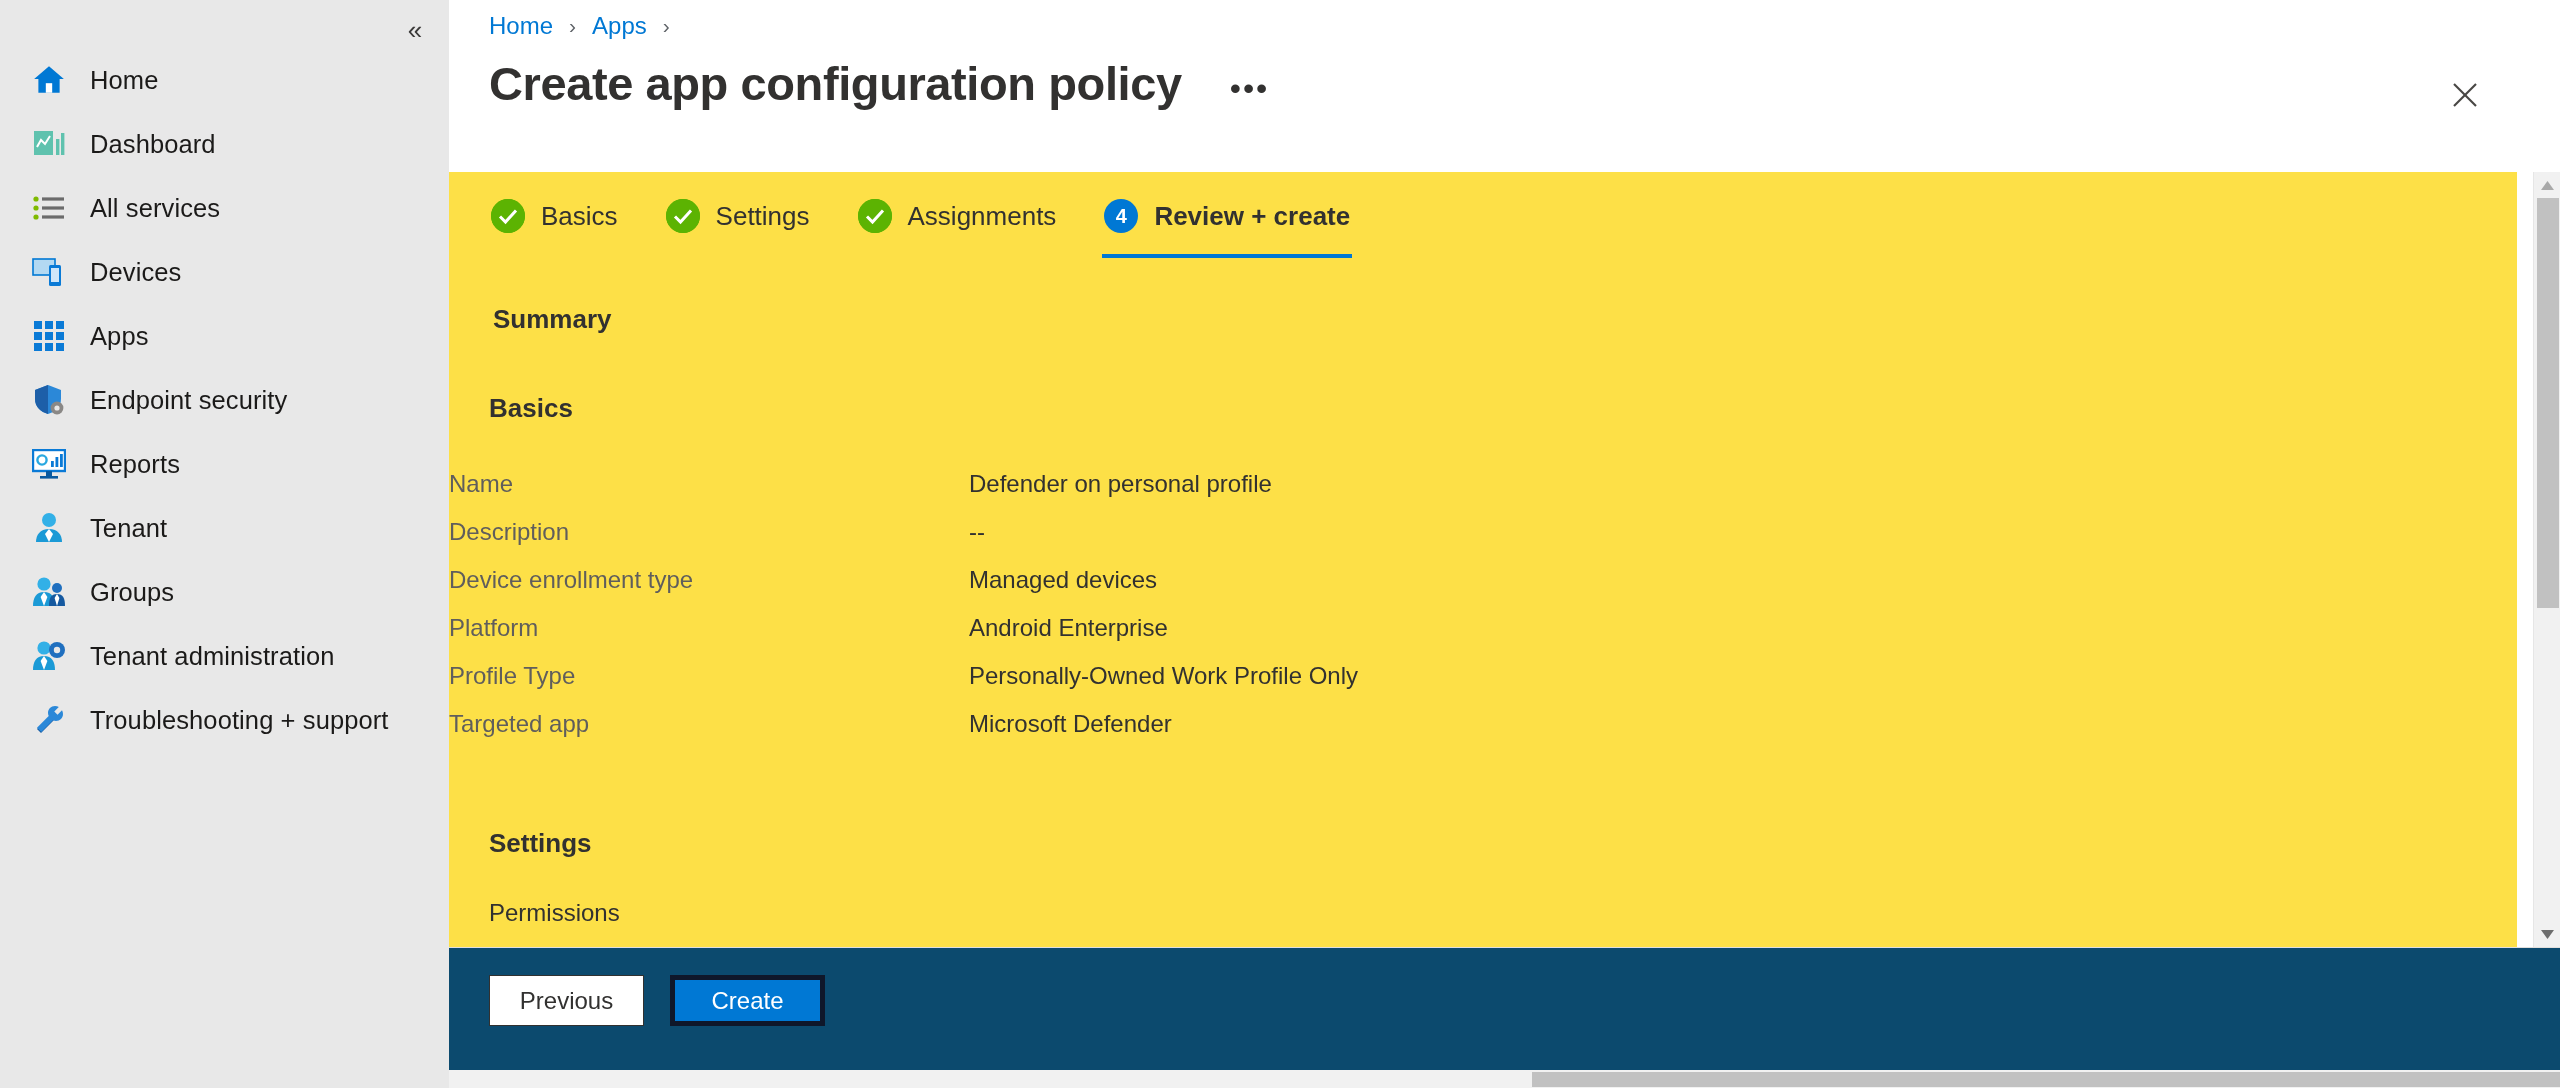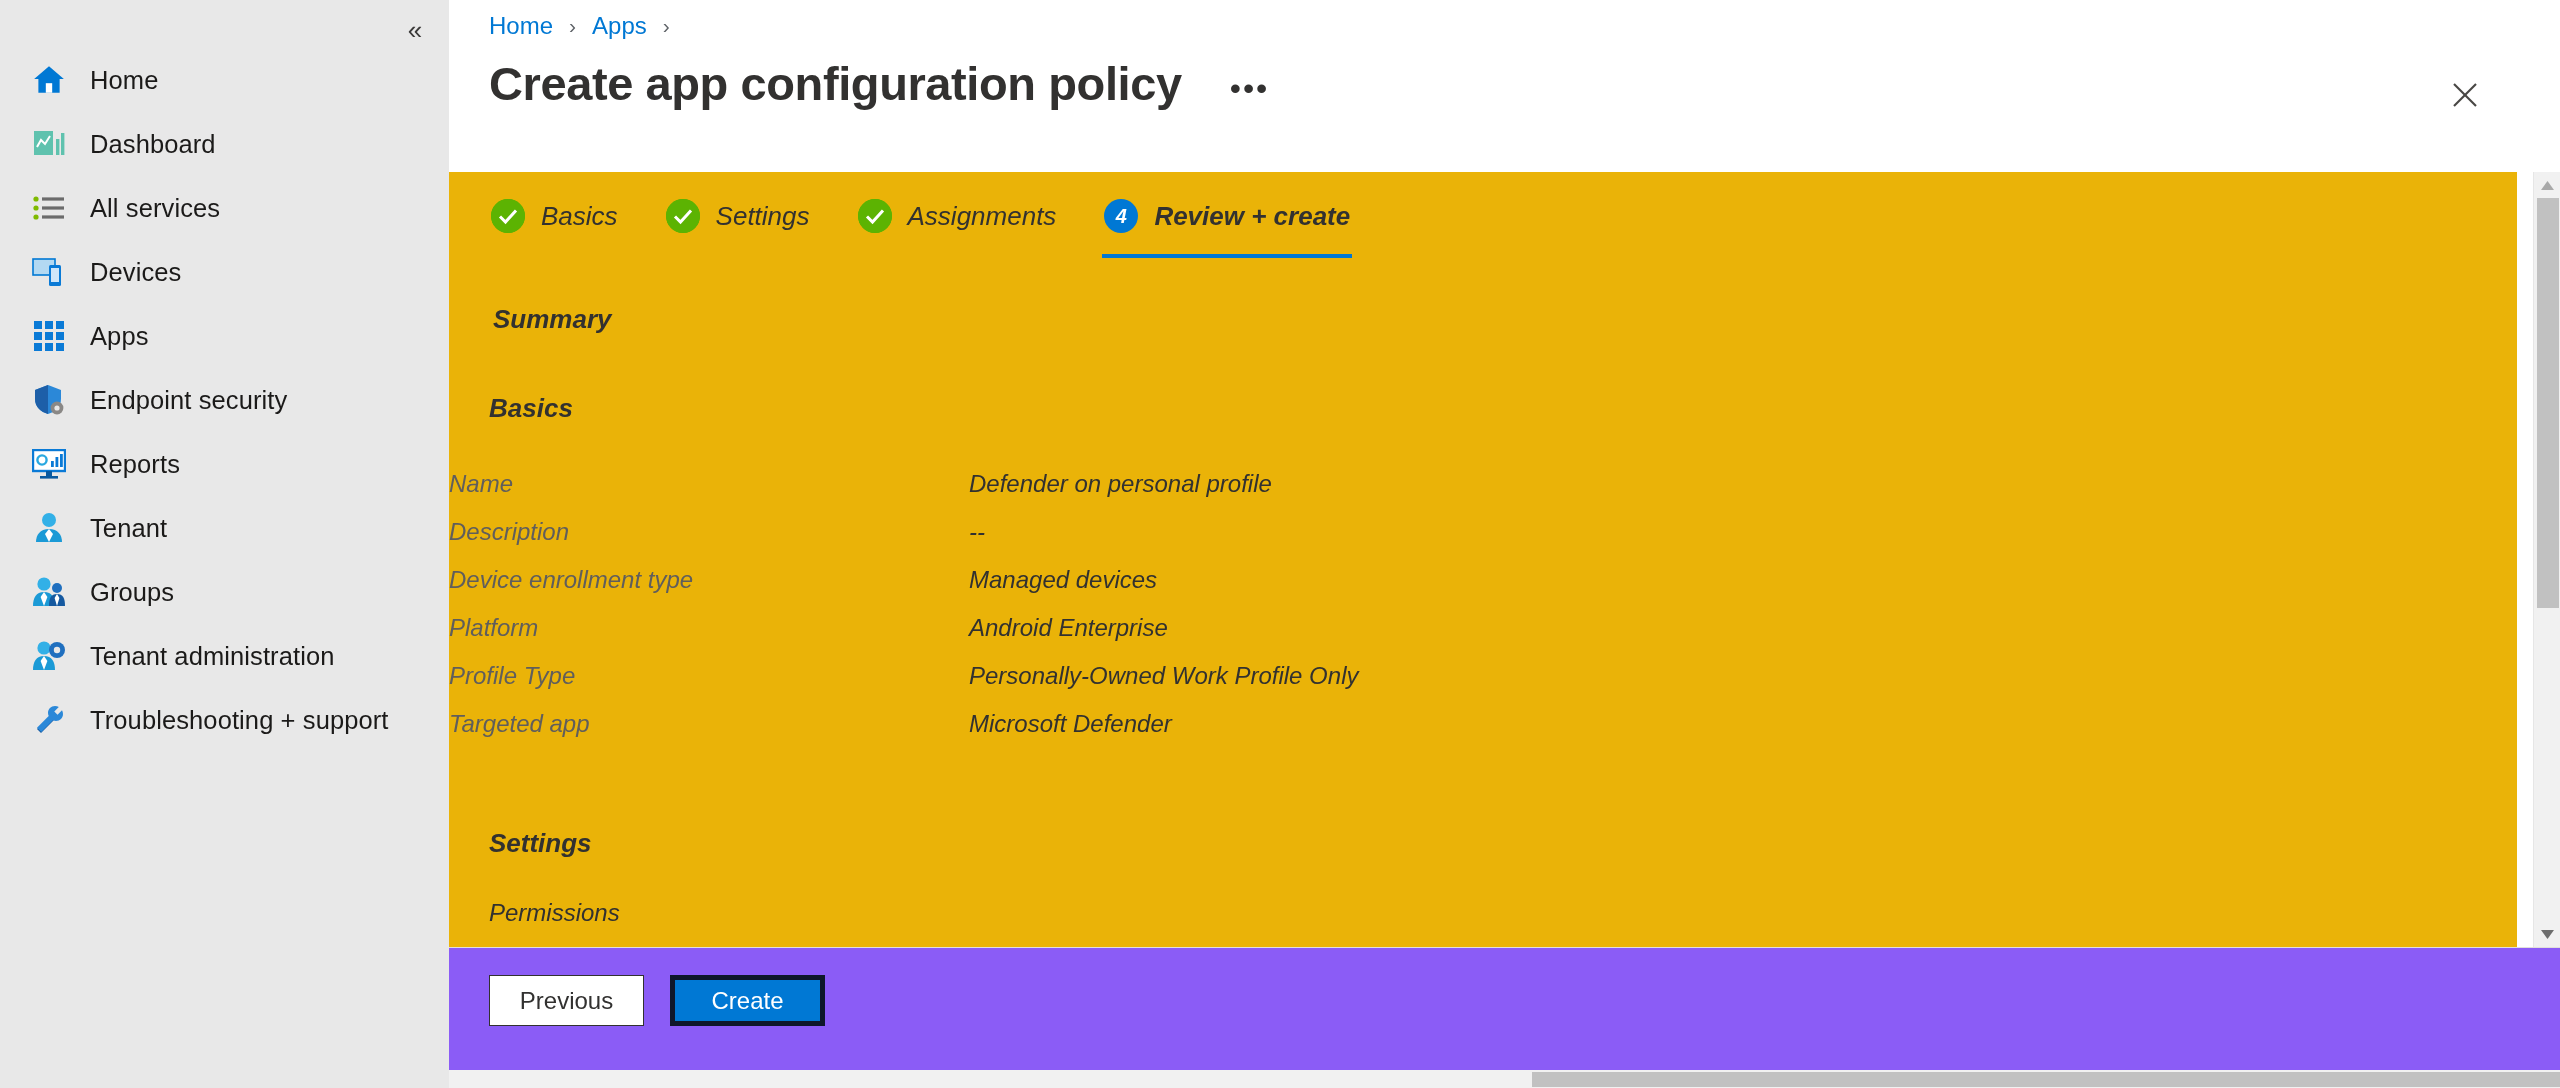--- a/index.html
+++ b/index.html
@@ -110,22 +110,21 @@
   }
   .close-btn svg { display: block; }
 
   
   #content-region {
     position: absolute;
     left: 0; top: 172px;
     width: 2068px;
     height: 775px;
     overflow: hidden;
-    background: #eab308;
-    font-style: italic;
+    background: #fde047;
   }
 
   .tabs {
     display: flex;
     align-items: flex-end;
     padding-left: 510px;
     height: 86px;
     margin-left: -470px;
   }
   .tab {
@@ -207,21 +206,21 @@
     font-size: 24px;
     color: #323130;
   }
 
   
   #footer {
     position: absolute;
     left: 0; top: 947px;
     width: 2111px;
     height: 124px;
-    background: #8b5cf6;
+    background: #0c4a6e;
     border-top: 1px solid #e1dfdd;
   }
   .footer-inner {
     display: flex;
     align-items: center;
     padding-left: 40px;
     padding-top: 27px;
   }
   .btn {
     height: 51px;

